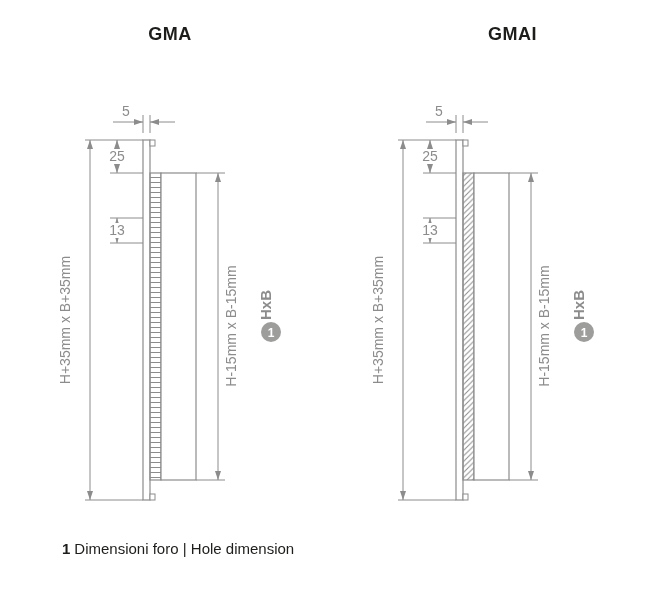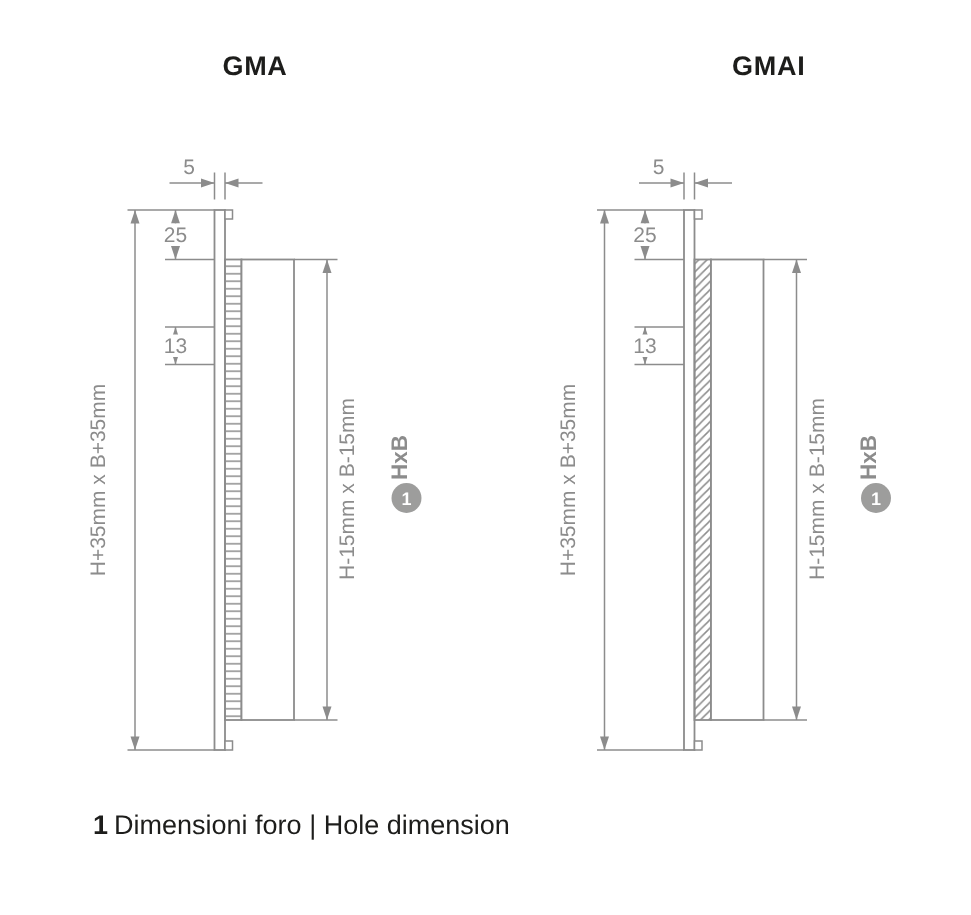--- a/index.html
+++ b/index.html
@@ -1,22 +1,22 @@
 <!DOCTYPE html>
 <html><head>
 <meta charset="utf-8">
 <style>
   html,body{margin:0;padding:0;background:#fff;}
   .canvas{position:relative;width:647px;height:610px;background:#ffffff;overflow:hidden;
           font-family:"Liberation Sans",sans-serif;}
-  .diagram-title{position:absolute;top:34px;width:100px;text-align:center;
+  .diagram-title{position:absolute;top:24px;width:100px;text-align:center;
           font-size:18px;font-weight:bold;color:#1d1d1b;letter-spacing:.5px;}
   .diagram-svg{position:absolute;top:95px;width:235px;height:445px;}
   svg text{font-family:"Liberation Sans",sans-serif;}
-  .caption{position:absolute;left:62px;top:540px;font-size:18px;color:#1d1d1b;}
+  .caption{position:absolute;left:62px;top:540px;font-size:15px;color:#1d1d1b;}
   .caption .cap-num{font-weight:bold;margin-right:4px;}
   .caption span{white-space:pre;}
 </style>
 </head>
 <body>
 
 <div class="canvas">
 
   <div class="diagram-title" style="left:120px;">GMA</div>
   <div class="diagram-title" style="left:437px;text-align:right;">GMAI</div>

